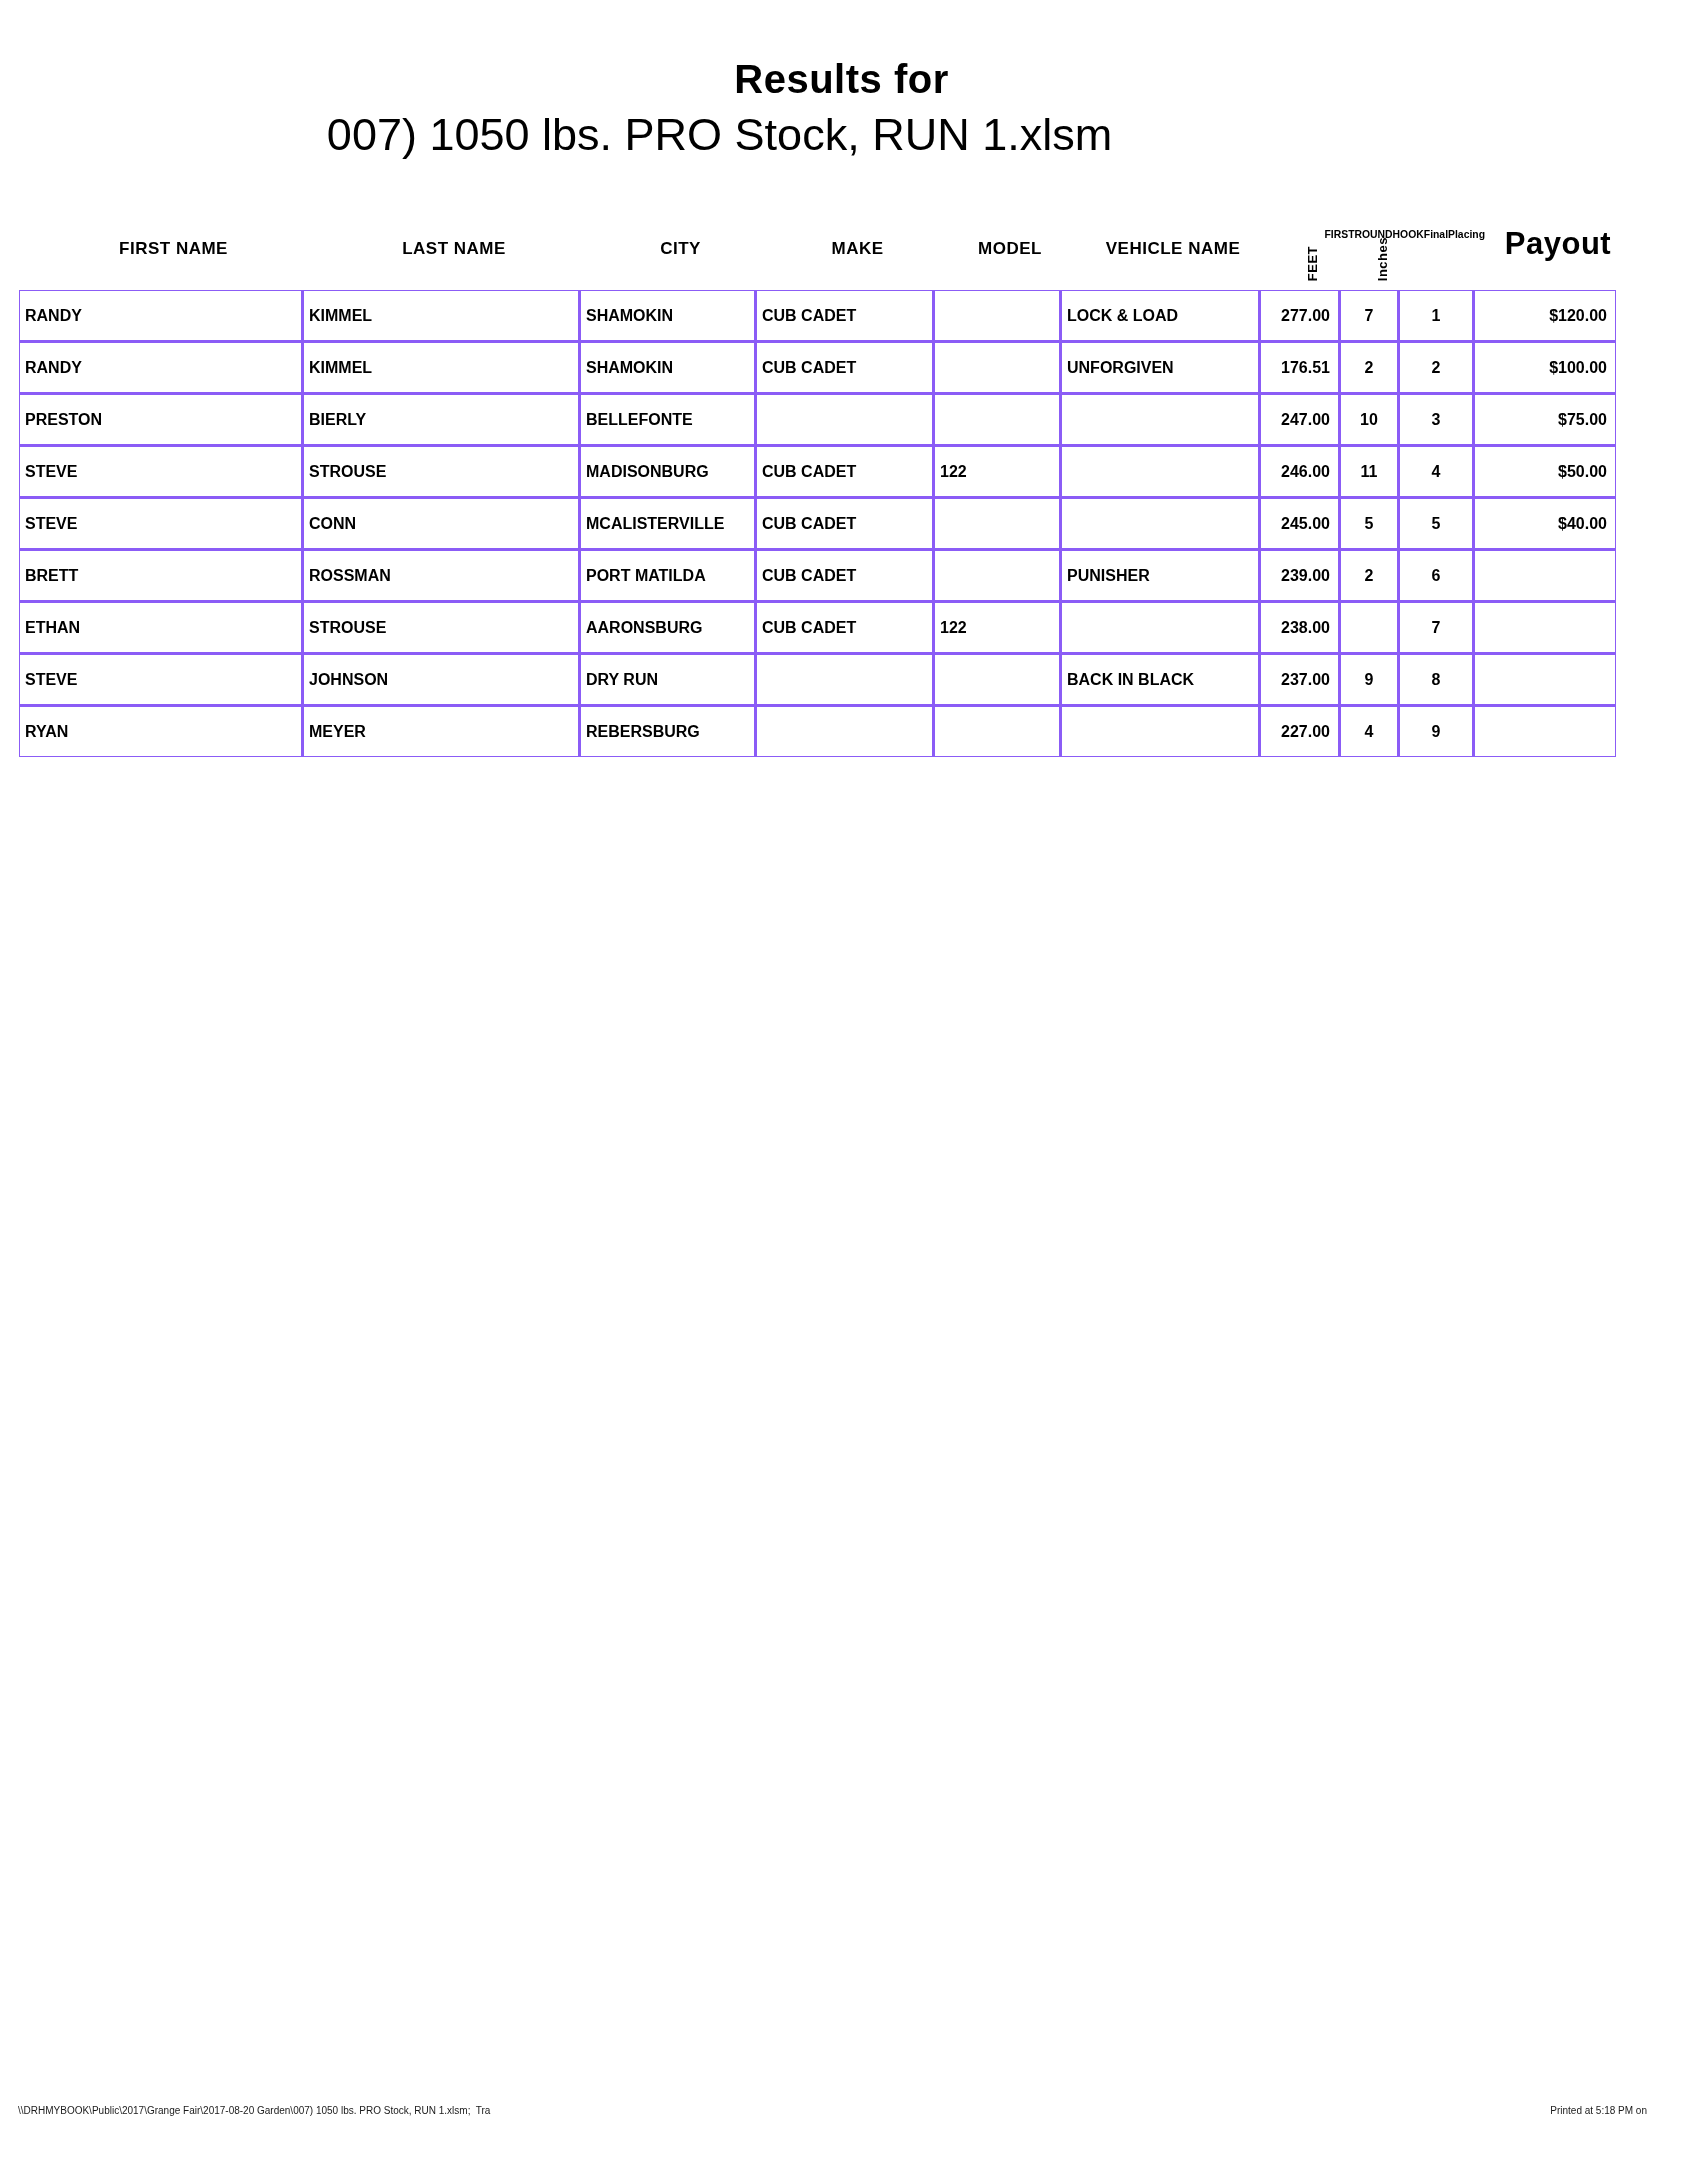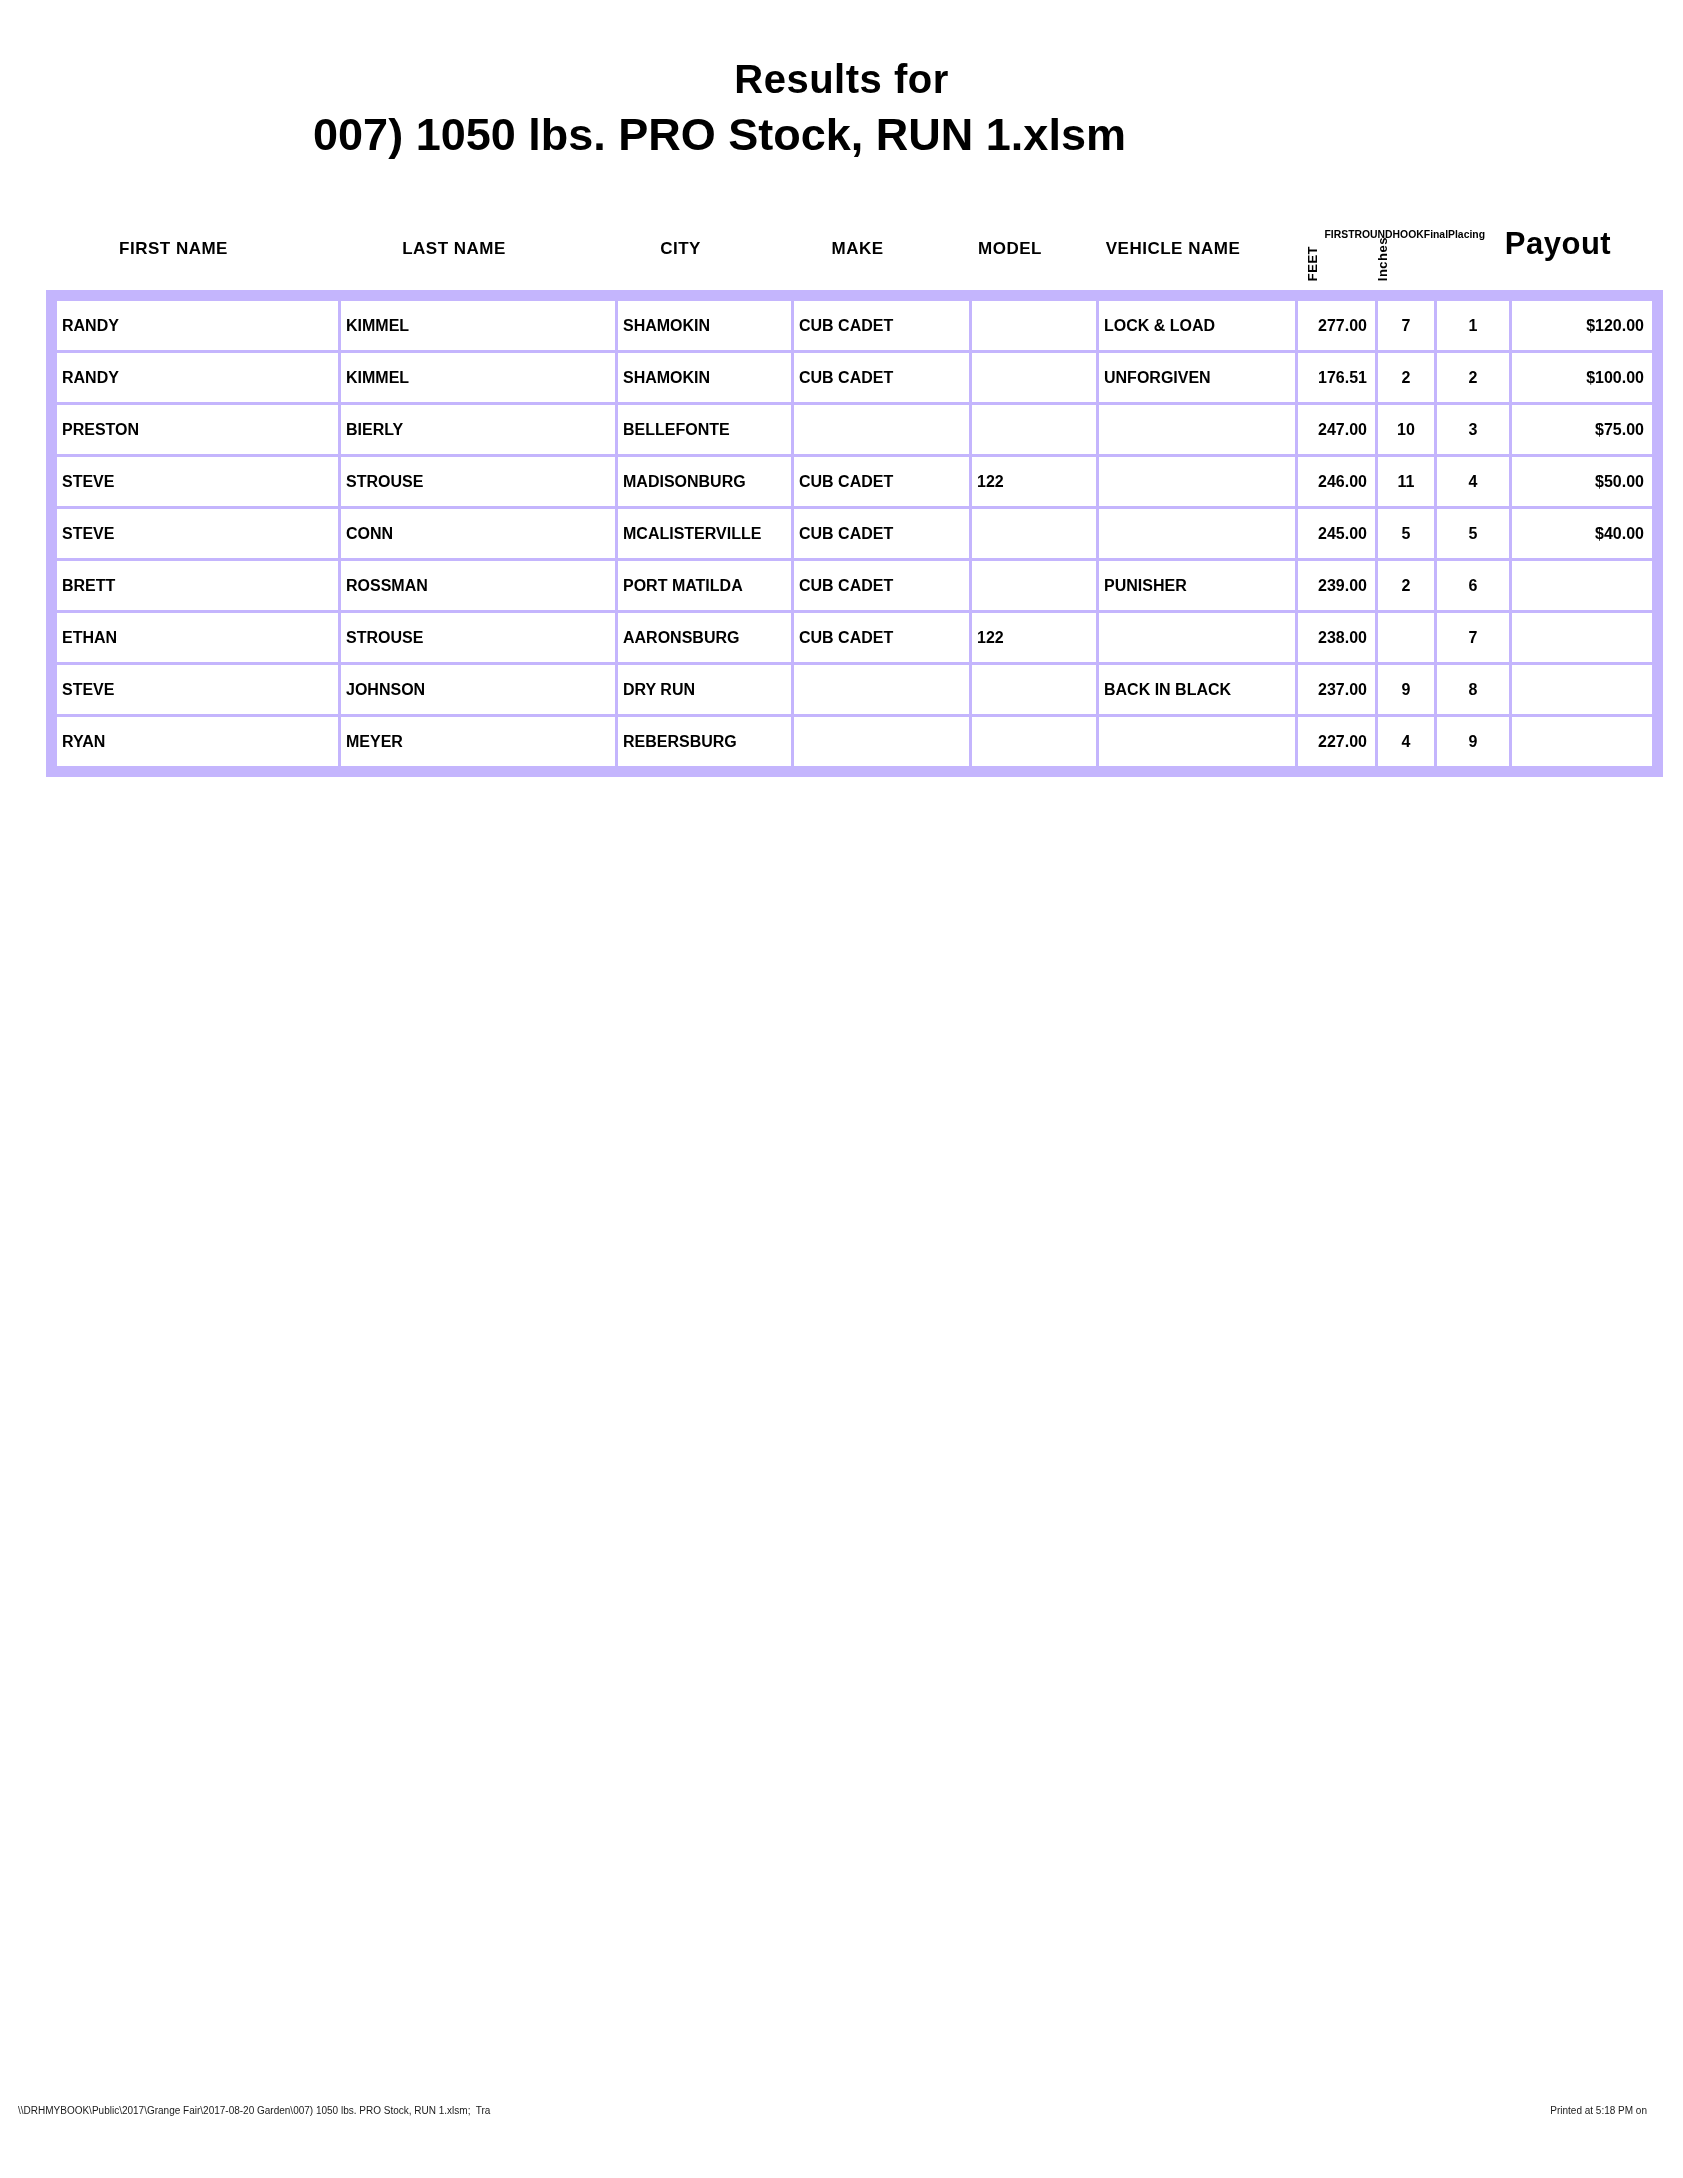--- a/index.html
+++ b/index.html
@@ -6,21 +6,21 @@
   .page {
     position:relative; width:1683px; height:2178px; background:#ffffff;
     font-family:"Liberation Sans", sans-serif; color:#000; overflow:hidden;border-radius:23px;
   }
   .title1 {
     position:absolute; top:57px; left:0; width:1683px; text-align:center;
     font-size:40px; font-weight:bold; letter-spacing:0.5px;
   }
   .title2 {
     position:absolute; top:109px; left:0; width:1439px; text-align:center;
-    font-size:45px; font-weight:bold;
+    font-size:45px; font-weight:normal;
   }
   .cols {
     display:grid;
     grid-template-columns:281px 274px 173px 175px 124px 196px 77px 56px 72px 140px;
     column-gap:3px;
   }
   .header-row {
     position:absolute; top:183px; left:30px; height:106px; padding:0 3px;
   }
   .hcell {
@@ -30,22 +30,22 @@
   }
   .hcell.vert { align-items:flex-end; padding:0 0 8px 0; }
   .vert .rot { writing-mode:vertical-rl; transform:rotate(180deg); font-size:13px; letter-spacing:0.5px; }
   .hcell.hook {
     flex-direction:row; justify-content:flex-end; align-items:center;
     padding:0 0 4px 0; font-size:10.4px; line-height:13px; text-align:center;
     letter-spacing:0;
   }
   .hcell.payout-h { font-size:31px; padding-top:16px; letter-spacing:0.5px; }
   .body {
-    position:absolute; top:290px; left:46px;
-    background:#c4b5fd; padding:11px; row-gap:3px; grid-auto-rows:49px;
+    position:absolute; top:290px; left:19px;
+    background:#8b5cf6; padding:1px; row-gap:3px; grid-auto-rows:49px;
   }
   .trow { display:contents; }
   .cell {
     background:#ffffff; display:flex; align-items:center;
     font-weight:bold; font-size:16px; padding:0 5px;
     overflow:hidden; white-space:nowrap;
   }
   .cell.right  { justify-content:flex-end; padding:0 8px 0 2px; }
   .cell.center { justify-content:center; padding:0 2px; }
   .footer-left {

